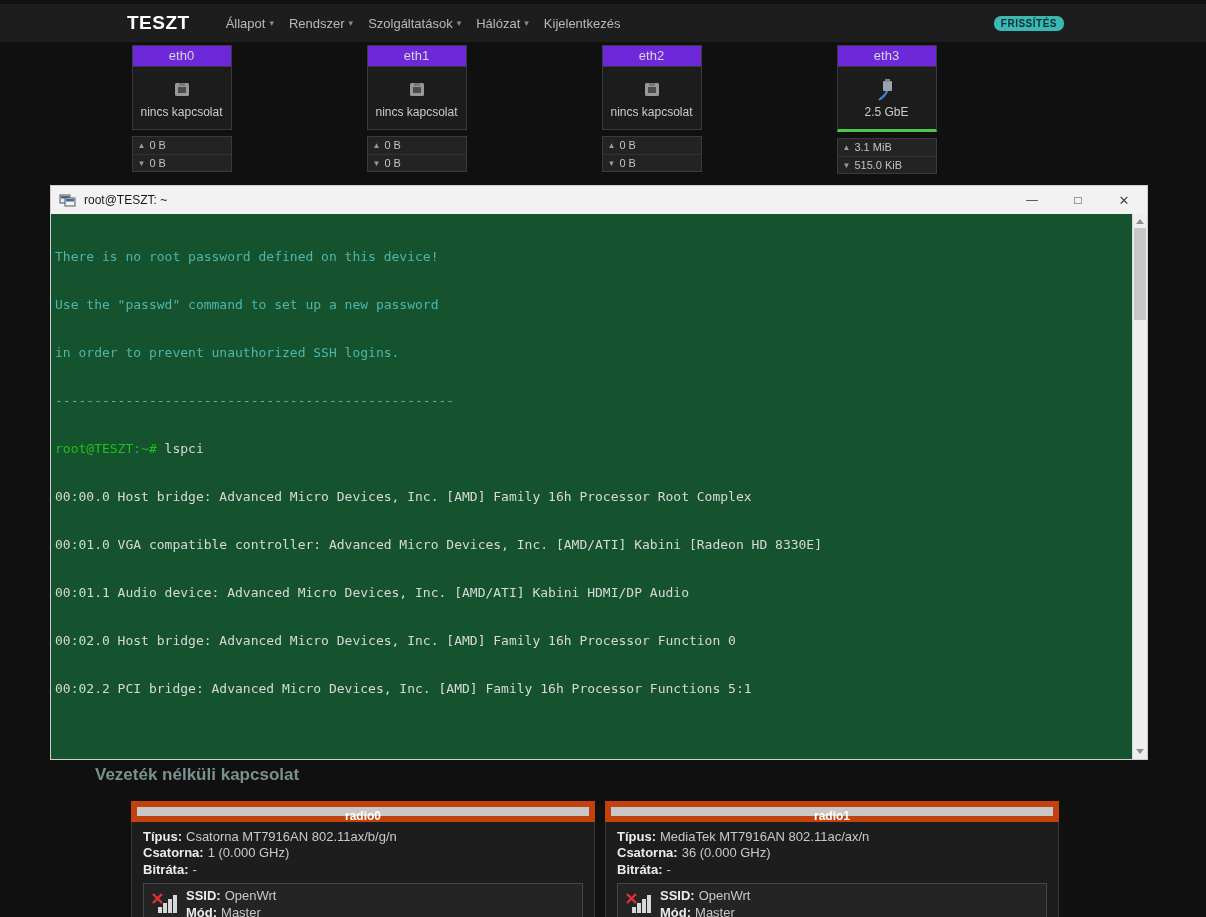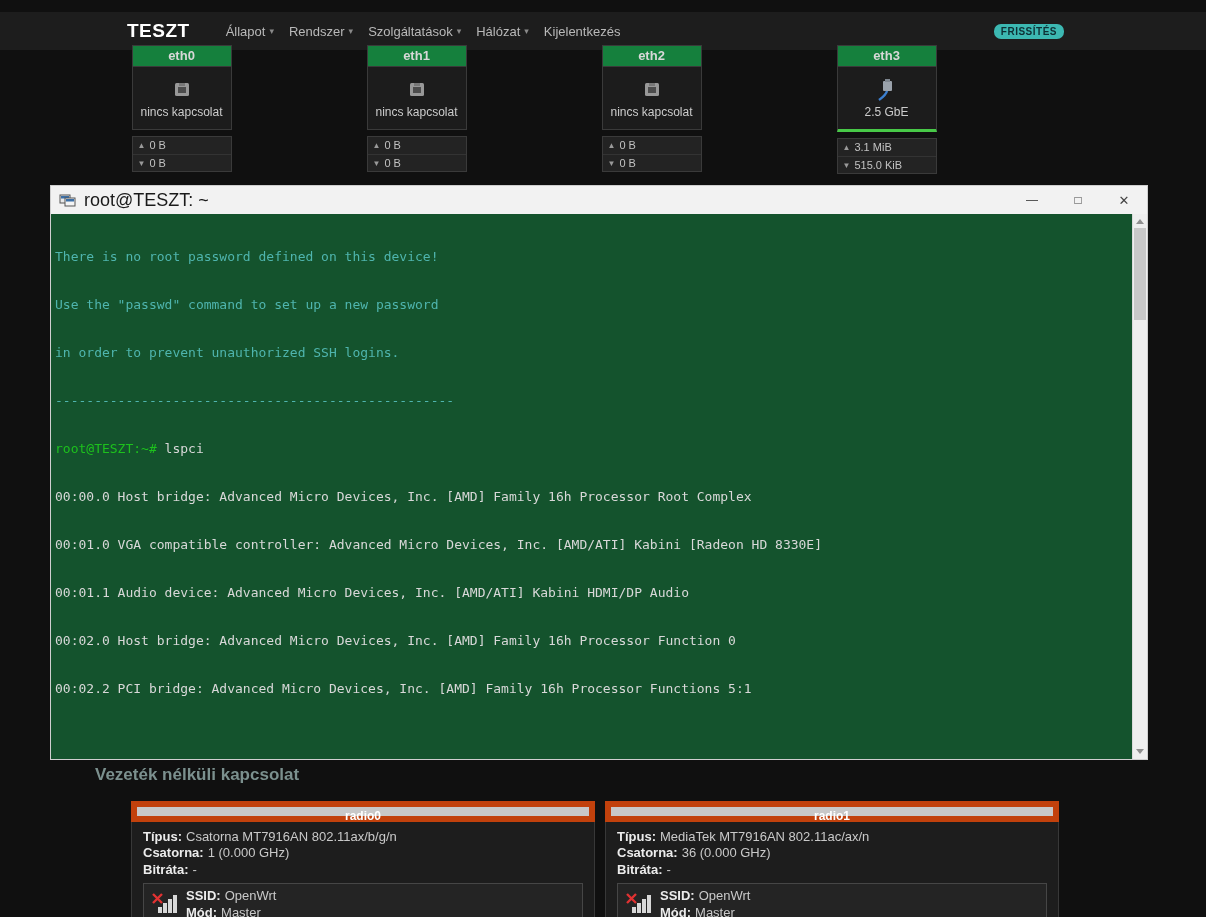--- a/index.html
+++ b/index.html
@@ -1,51 +1,51 @@
 <!DOCTYPE html>
 <html><head>
 <meta charset="utf-8">
 <style>
   html,body{margin:0;padding:0;background:#0d0d0d;}
   *{box-sizing:border-box;}
   .page{position:relative;width:1206px;height:917px;background:#101010;overflow:hidden;
         font-family:"Liberation Sans",sans-serif;}
 
   
-  .navbar{position:absolute;top:12px;left:0;width:100%;height:38px;background:#1d1d1d;
+  .navbar{position:absolute;top:4px;left:0;width:100%;height:38px;background:#1d1d1d;
           display:flex;align-items:center;padding-left:127px;}
   .brand{color:#ffffff;font-size:19px;font-weight:bold;letter-spacing:.5px;margin-right:36px;cursor:pointer;}
   .menu{display:flex;align-items:center;gap:15px;}
   .menu-item{color:#b9b9b9;font-size:13px;display:flex;align-items:center;gap:4px;cursor:pointer;}
   .menu-item .caret{font-size:9px;color:#8a8a8a;}
   .refresh-badge{position:absolute;right:142px;top:12px;background:#3cb8b2;color:#0e3035;
                  font-size:10px;font-weight:bold;padding:2px 7px;border-radius:7px;letter-spacing:.5px;}
 
   
   .iface-row{position:absolute;top:45px;left:64px;display:grid;grid-template-columns:repeat(4,235px);}
   .iface-cell{display:flex;flex-direction:column;align-items:center;}
   .iface-card{width:100px;background:#1c1c1c;border:1px solid #3a3a3a;}
   .iface-card.connected{border-bottom:3px solid #48c948;}
-  .iface-head{height:21px;line-height:20px;text-align:center;color:#d8d8d8;font-size:13px;font-weight:bold;
-              background:#15803d;border-bottom:1px solid #3a3a3a;}
+  .iface-head{height:21px;line-height:20px;text-align:center;color:#d8d8d8;font-size:13px;font-weight:normal;
+              background:#6d28d9;border-bottom:1px solid #3a3a3a;}
   .iface-body{height:62px;display:flex;flex-direction:column;align-items:center;justify-content:center;gap:3px;}
   .eth-icon{width:24px;height:24px;display:block;}
   .iface-status{font-size:12px;color:#cccccc;white-space:nowrap;}
   .iface-stats{margin-top:6px;width:100px;border:1px solid #3a3a3a;background:#232323;font-size:11px;color:#c2c2c2;}
   .stat-row{padding:1px 5px;height:17px;line-height:15px;display:flex;align-items:center;}
   .stat-row + .stat-row{border-top:1px solid #333333;}
   .stat-row .arr{font-size:8px;color:#9a9a9a;margin-right:4px;}
 
   
   .terminal{position:absolute;left:50px;top:185px;width:1098px;height:575px;background:#000;
             border:1px solid #cfcfcf;}
   .t-titlebar{position:absolute;top:0;left:0;right:0;height:28px;background:#f2f2f2;
               display:flex;align-items:center;padding-left:8px;cursor:default;}
   .putty-icon{width:17px;height:17px;display:block;}
-  .t-title{font-size:18px;color:#1a1a1a;margin-left:8px;}
+  .t-title{font-size:12px;color:#1a1a1a;margin-left:8px;}
   .t-controls{margin-left:auto;display:flex;height:100%;}
   .t-btn{width:46px;height:100%;display:flex;align-items:center;justify-content:center;
          color:#444;font-size:12px;cursor:pointer;}
   .t-btn.close{font-size:13px;}
   .t-body{position:absolute;top:28px;left:0;right:15px;bottom:0;background:#14532d;
           padding:3px 0 0 4px;font-family:"DejaVu Sans Mono",monospace;font-size:13px;
           line-height:16px;white-space:pre;overflow:hidden;}
   .t-line{height:16px;}
   .t-cyan{color:#4fb5ae;}
   .t-out{color:#d8d8d8;}

